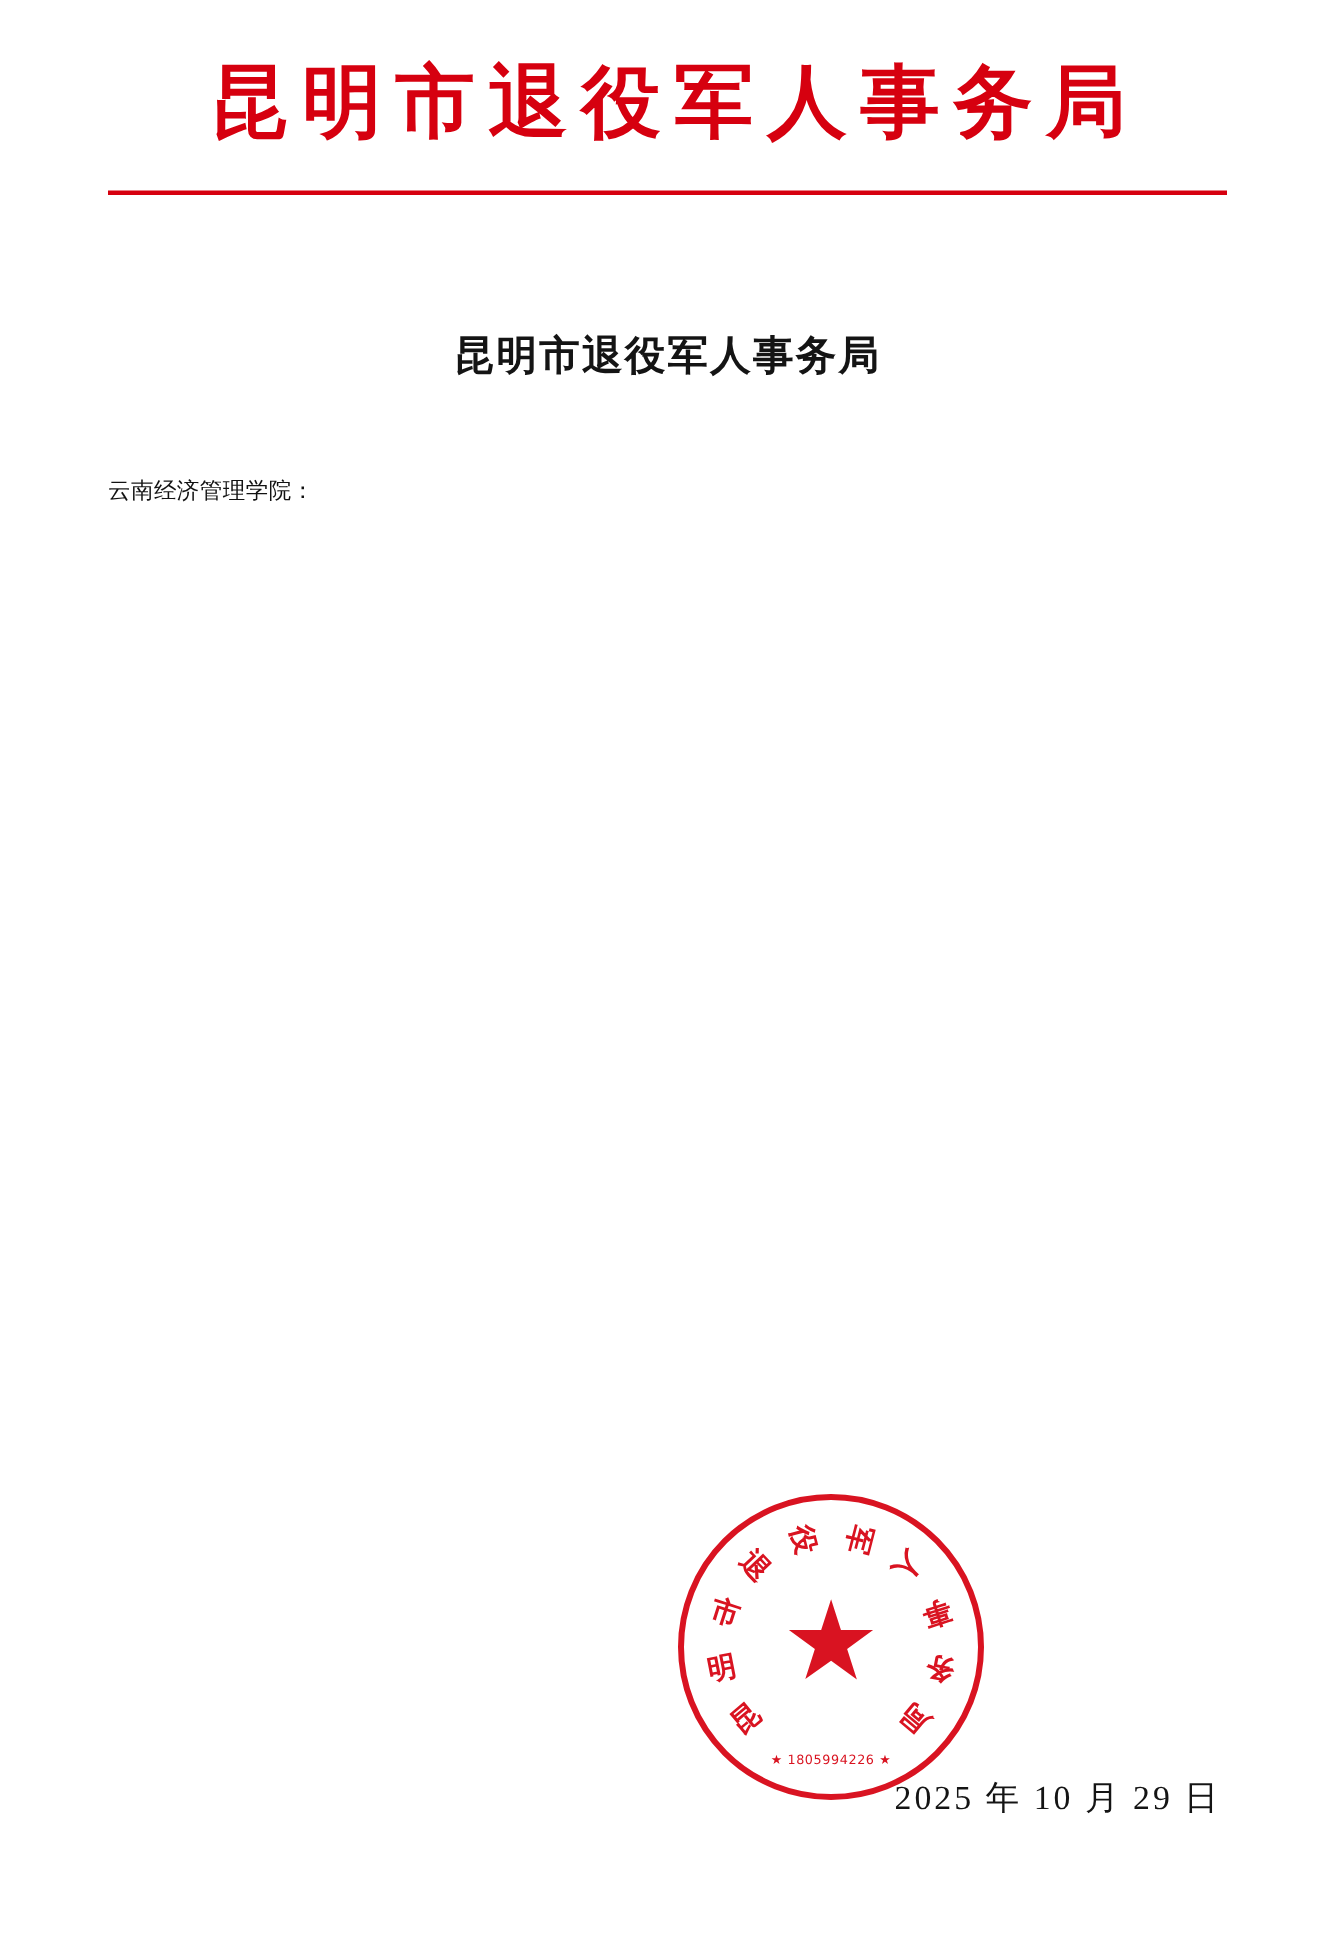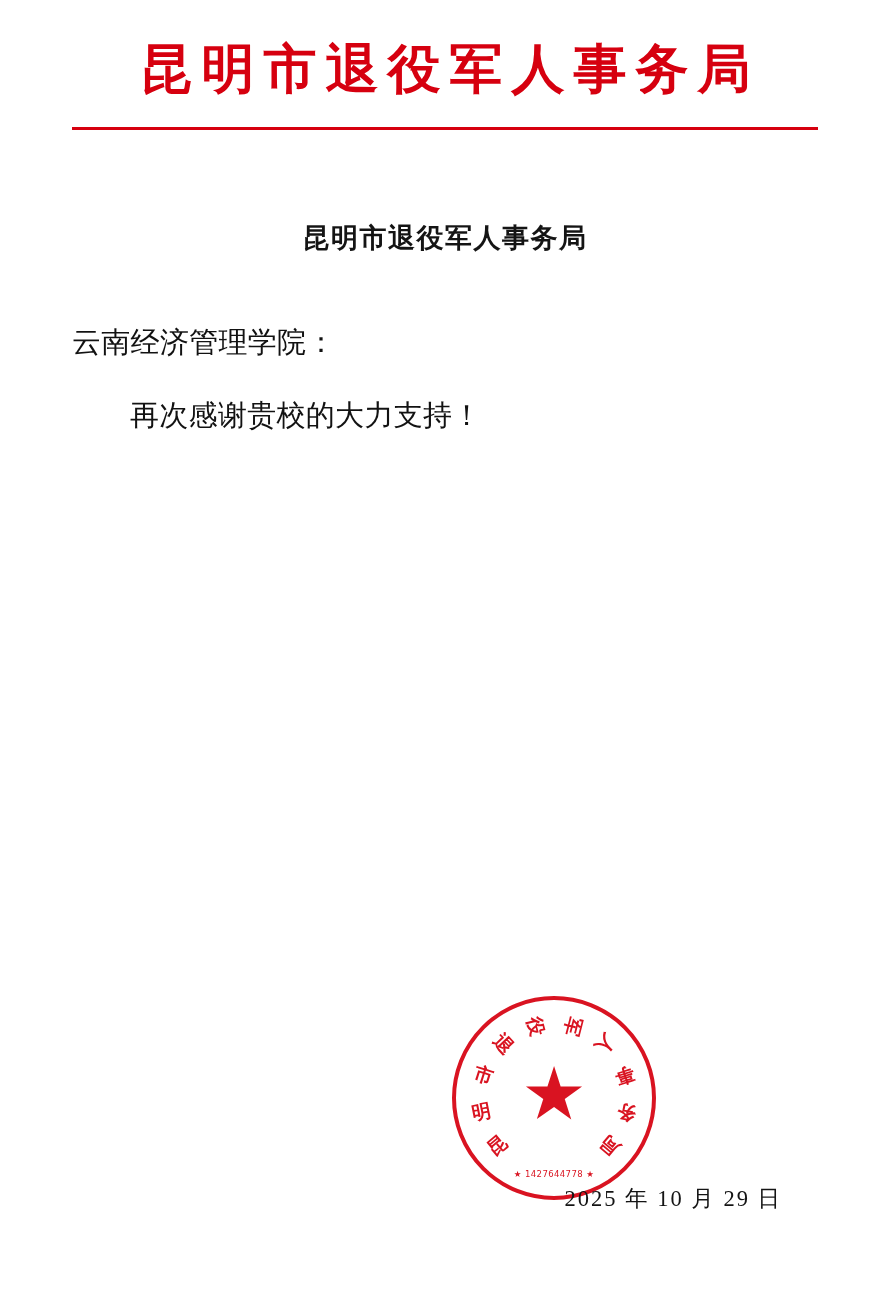--- a/index.html
+++ b/index.html
@@ -57,21 +57,21 @@
     letter-spacing: 1.5px;
     color: #141414;
   }
   .doc-title .line {
     display: block;
   }
 
   
   .body-block {
     margin-top: 54px;
-    font-size: 29px;
+    font-size: 15px;
     line-height: 1.95;
     letter-spacing: 0.3px;
     text-align: justify;
     text-justify: inter-ideograph;
     color: #121212;
   }
   .salutation {
     margin: 0 0 4px 0;
   }
   .para {
@@ -152,21 +152,21 @@
     top: -36px;
     width: 64px;
     height: 64px;
     color: #d6000f;
     font-size: 64px;
     line-height: 64px;
     text-align: center;
   }
   .date-line {
     position: absolute;
-    right: 36px;
+    right: 4px;
     bottom: 8px;
     font-size: 22.5px;
     letter-spacing: 2px;
     color: #141414;
     white-space: nowrap;
   }
 </style>
 </head>
 <body>
 
@@ -176,40 +176,39 @@
     <div class="letterhead-title">昆明市退役军人事务局</div>
     <div class="letterhead-rule"></div>
   </div>
 
   <div class="doc-title">
     <span class="line">昆明市退役军人事务局</span>
   </div>
 
   <div class="body-block">
     <p class="salutation">云南经济管理学院：</p>
-    <p class="closing">再次感谢贵校的大力支持！</p>
   </div>
 
   <div class="signature-area">
     <div class="seal">
       <div class="seal-inner">
         <div class="seal-text" id="seal-ring">
             <span style="transform: rotate(-130deg) translate(0px, -74px) rotate(90deg) translate(-50%, -50%);">昆</span>
             <span style="transform: rotate(-101.111deg) translate(0px, -74px) rotate(90deg) translate(-50%, -50%);">明</span>
             <span style="transform: rotate(-72.2222deg) translate(0px, -74px) rotate(90deg) translate(-50%, -50%);">市</span>
             <span style="transform: rotate(-43.3333deg) translate(0px, -74px) rotate(90deg) translate(-50%, -50%);">退</span>
             <span style="transform: rotate(-14.4444deg) translate(0px, -74px) rotate(90deg) translate(-50%, -50%);">役</span>
             <span style="transform: rotate(14.4444deg) translate(0px, -74px) rotate(90deg) translate(-50%, -50%);">军</span>
             <span style="transform: rotate(43.3333deg) translate(0px, -74px) rotate(90deg) translate(-50%, -50%);">人</span>
             <span style="transform: rotate(72.2222deg) translate(0px, -74px) rotate(90deg) translate(-50%, -50%);">事</span>
             <span style="transform: rotate(101.111deg) translate(0px, -74px) rotate(90deg) translate(-50%, -50%);">务</span>
             <span style="transform: rotate(130deg) translate(0px, -74px) rotate(90deg) translate(-50%, -50%);">局</span>
           </div>
         <div class="seal-star">
           <div class="star-glyph">★</div>
         </div>
-        <div class="seal-sub">★ 1427644778 ★</div>
+        <div class="seal-sub">★ 1805994226 ★</div>
       </div>
     </div>
     <div class="date-line">2025 年 10 月 29 日</div>
   </div>
 
 </div>
 
 </body></html>

